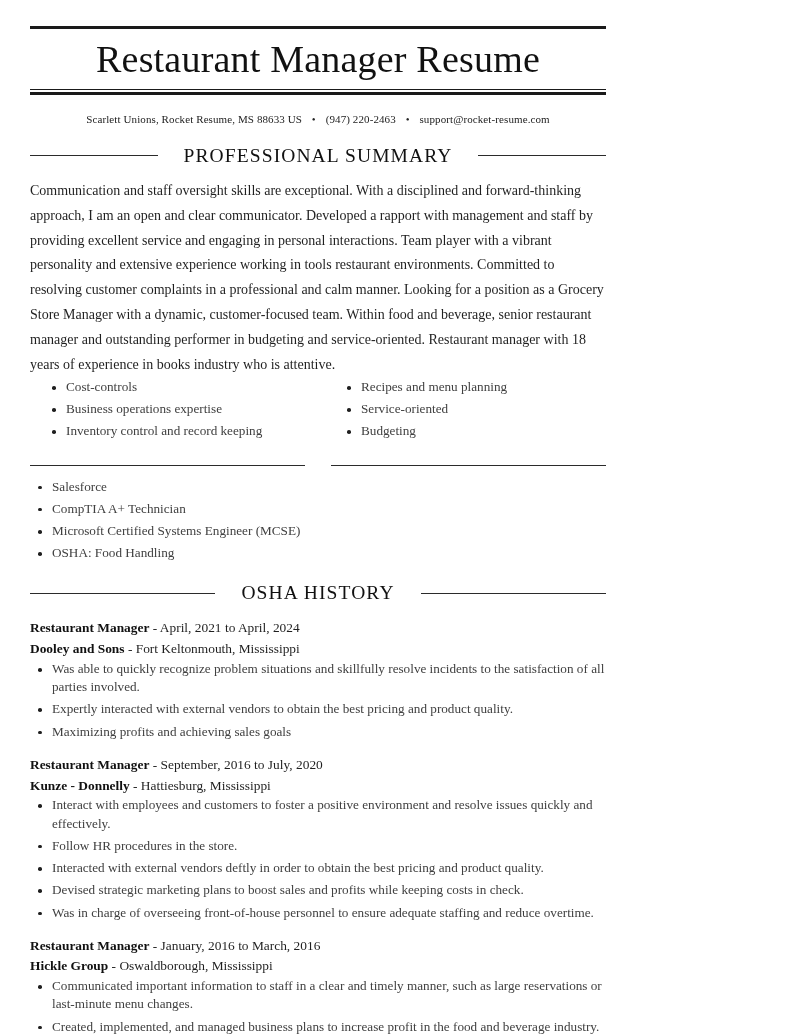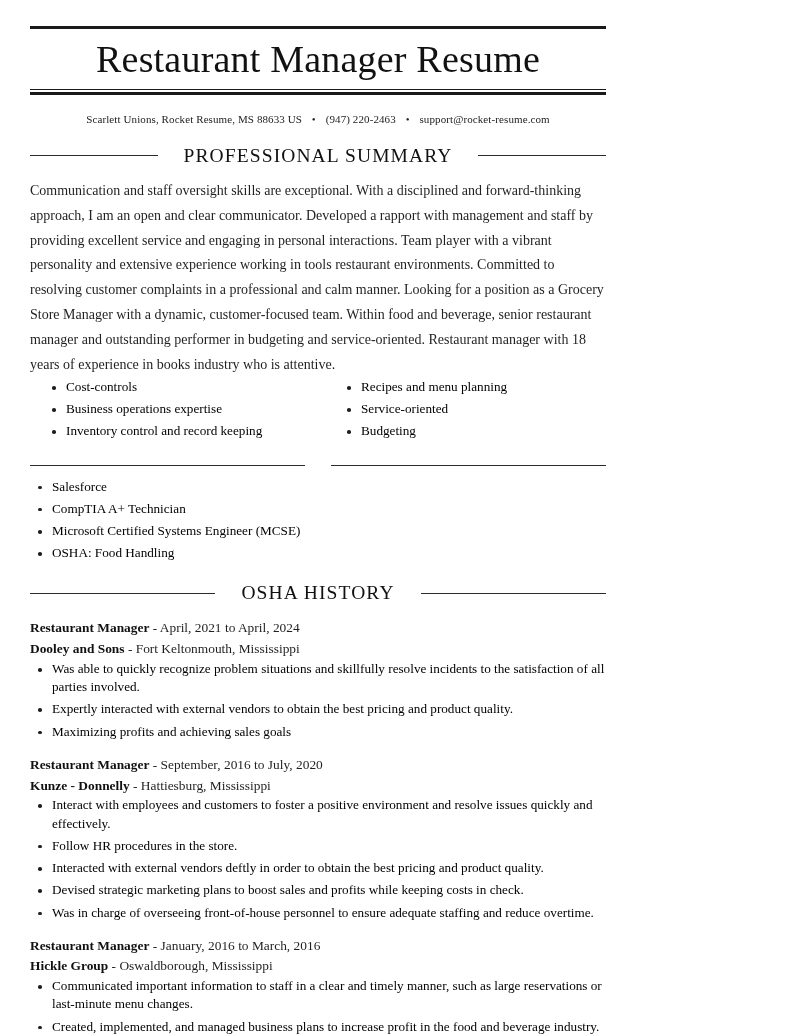--- a/index.html
+++ b/index.html
@@ -109,21 +109,21 @@
   ul.bullets {
     list-style: none;
     margin: 0;
     padding: 0;
   }
   ul.bullets > li {
     position: relative;
     padding-left: 22px;
     font-size: 13.2px;
     line-height: 1.38;
-    color: #000000;
+    color: #404040;
     margin-bottom: 4px;
   }
   ul.bullets > li::before {
     content: "";
     position: absolute;
     left: 8px;
     top: 8px;
     width: 3.6px;
     height: 3.6px;
     border-radius: 50%;

